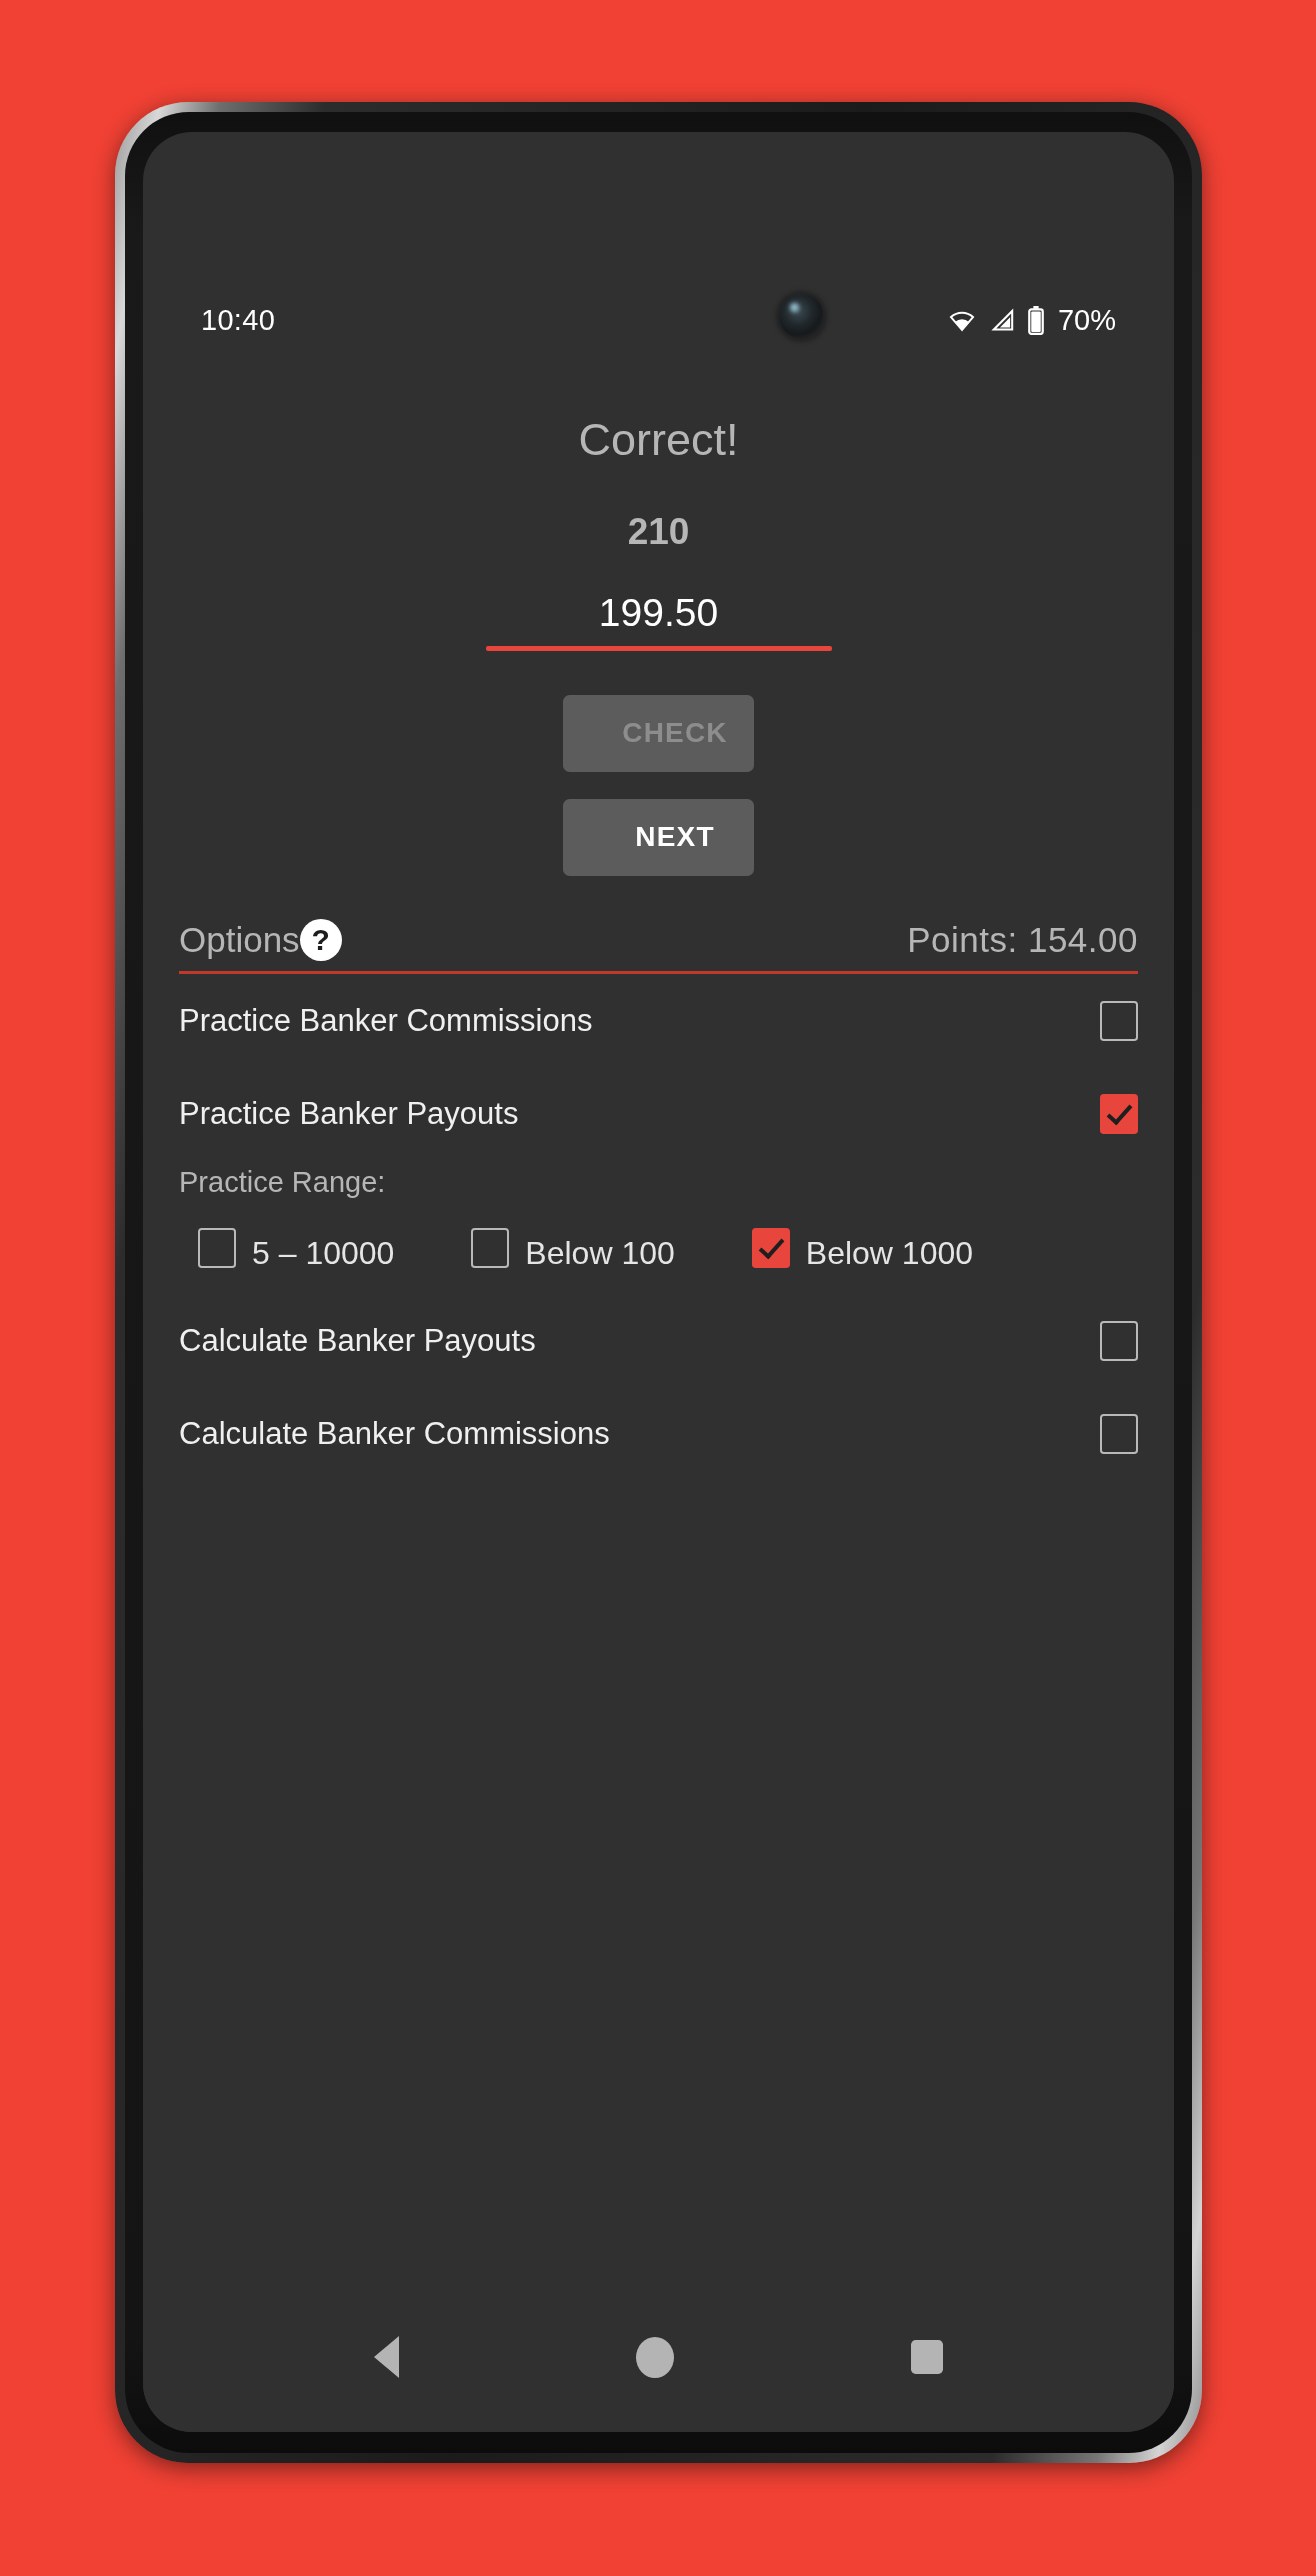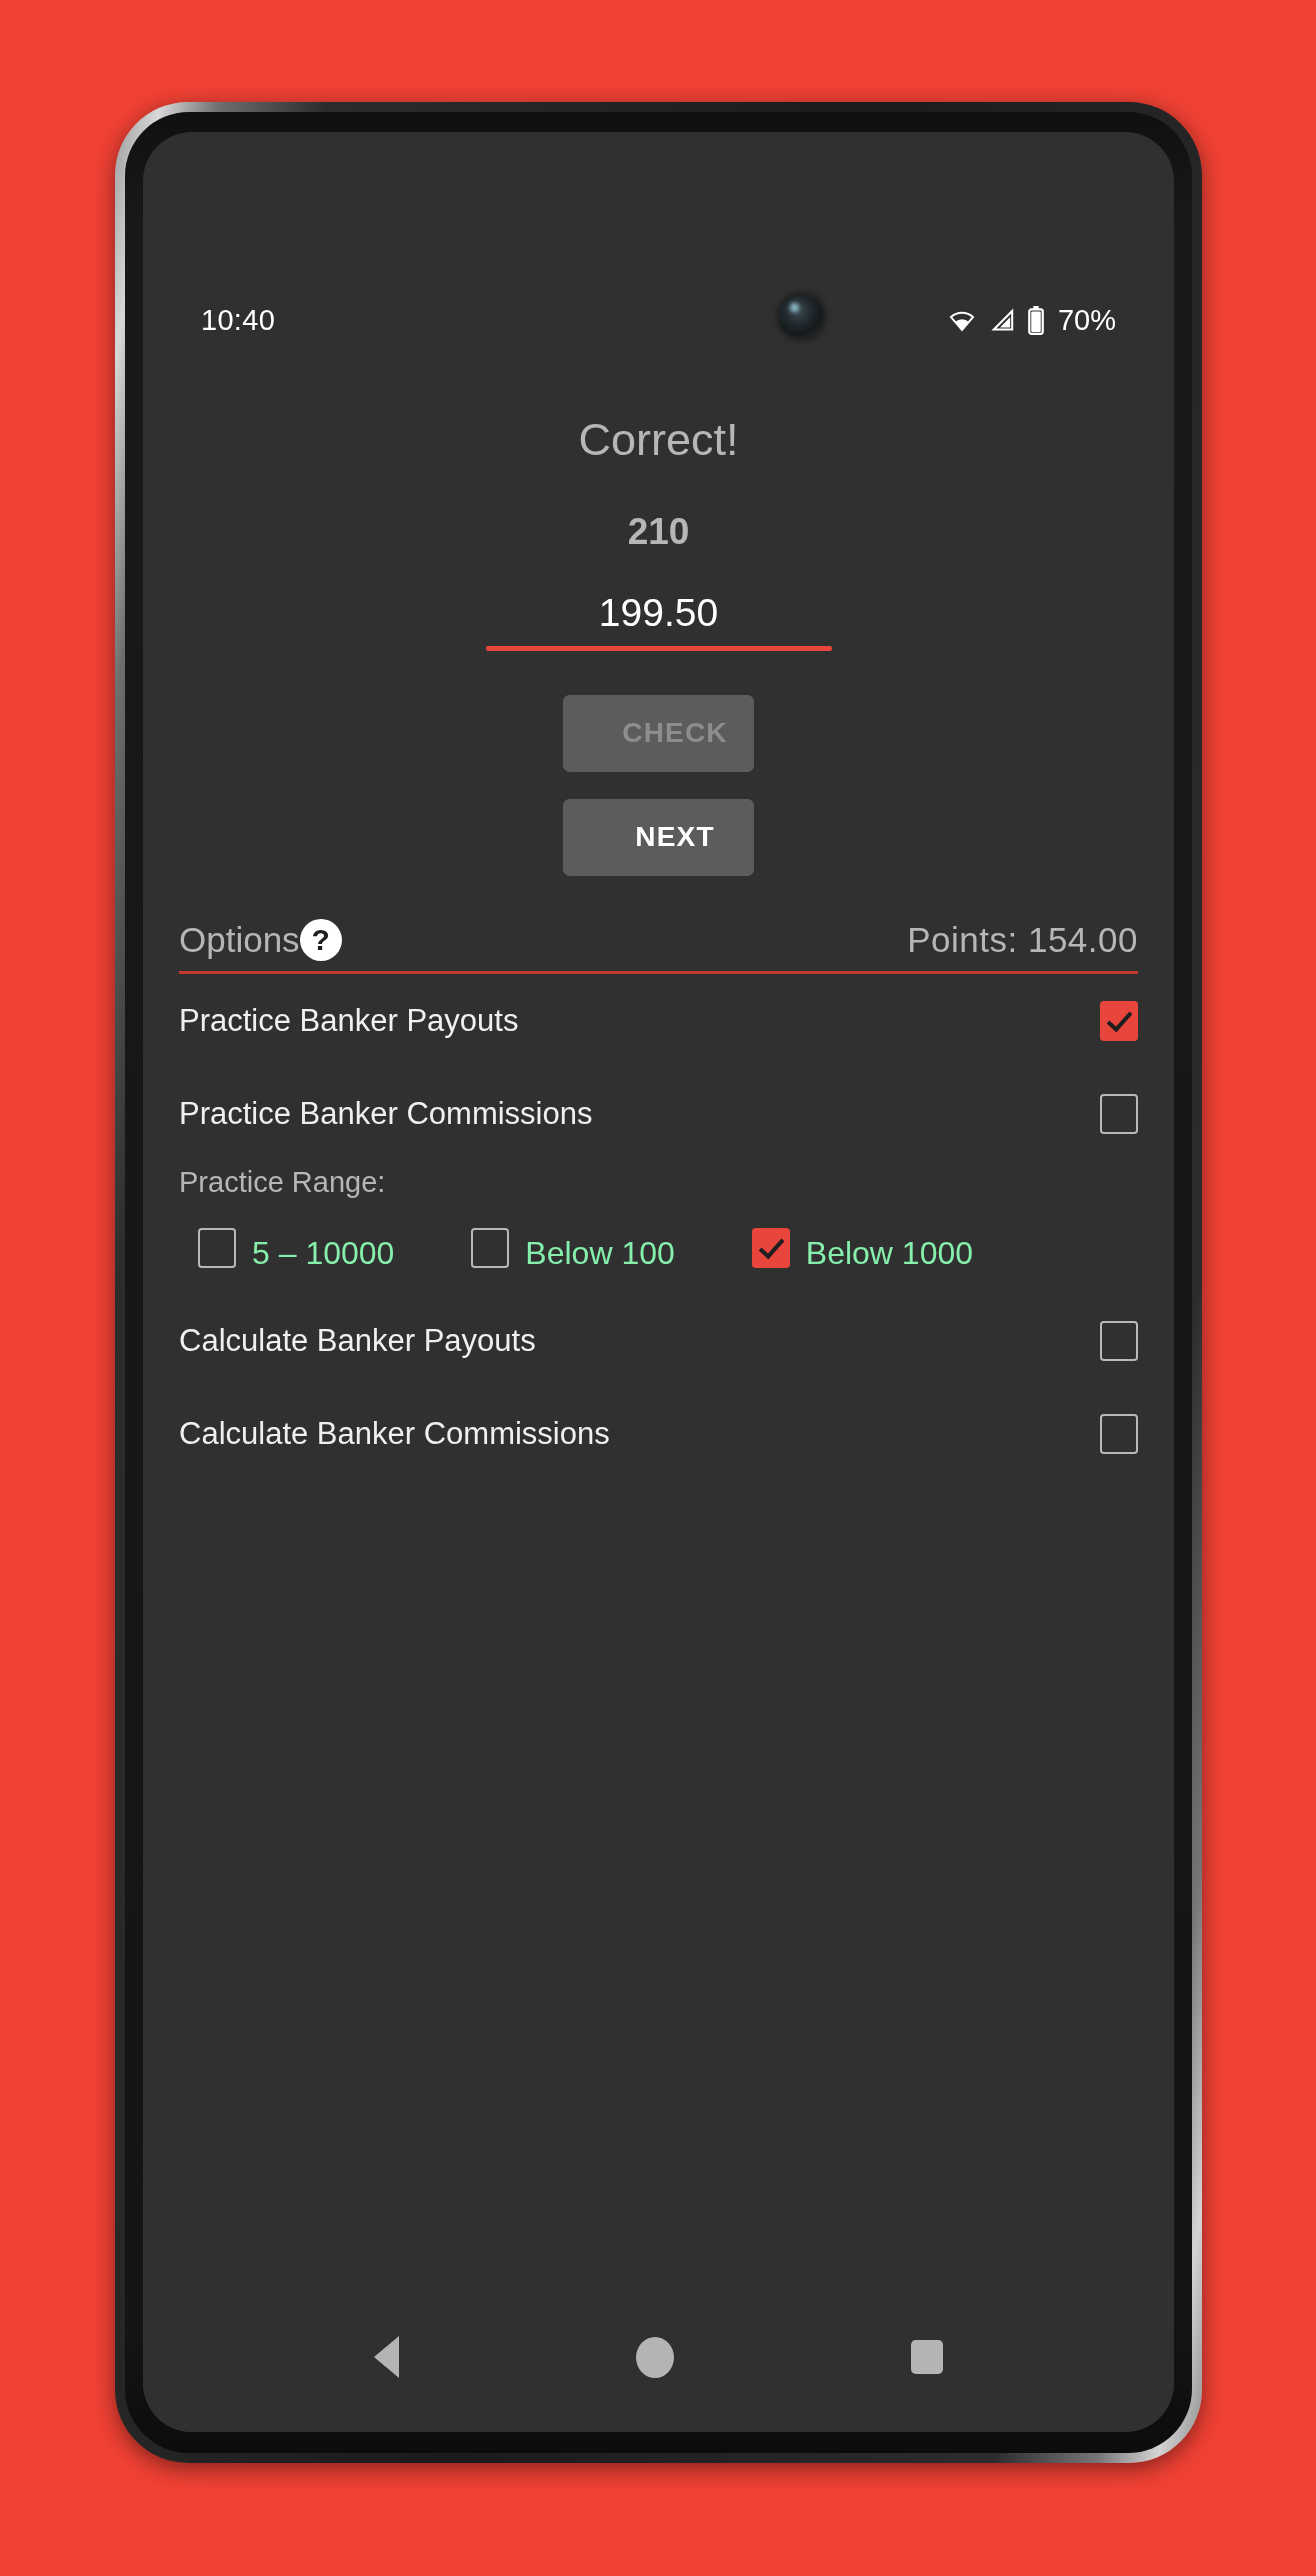--- a/index.html
+++ b/index.html
@@ -287,21 +287,21 @@
     margin: 24.5px 36px 0 36px;
     gap: 0;
   }
   .range-option {
     display: flex;
     align-items: center;
     gap: 16px;
     cursor: pointer;
   }
   .range-option .range-label {
-    color: #86efac;
+    color: #e5e5e5;
     font-size: 32px;
     white-space: nowrap;
     margin-top: 12px;
   }
   #range-opt-0 { margin-left: 19px; }
   #range-opt-1 { margin-left: 77px; }
   #range-opt-2 { margin-left: 77px; }
 
   #spacer-fill { height: 60px; }
 
@@ -392,27 +392,27 @@
 
     <div id="options-header">
       <div id="options-left">
         <span id="options-label">Options</span>
         <span id="help-icon">?</span>
       </div>
       <div id="points-display">Points:  154.00</div>
     </div>
 
     <div class="option-row">
+      <span class="option-label">Practice Banker Commissions</span>
+      <span class="checkbox" id="cb-opt-1"></span>
+    </div>
+
+    <div class="option-row">
       <span class="option-label">Practice Banker Payouts</span>
       <span class="checkbox checked" id="cb-opt-0"></span>
-    </div>
-
-    <div class="option-row">
-      <span class="option-label">Practice Banker Commissions</span>
-      <span class="checkbox" id="cb-opt-1"></span>
     </div>
 
     <div id="practice-range-label">Practice Range:</div>
 
     <div id="practice-range-options">
       <label class="range-option" id="range-opt-0">
         <span class="checkbox"></span>
         <span class="range-label">5 – 10000</span>
       </label>
       <label class="range-option" id="range-opt-1">

